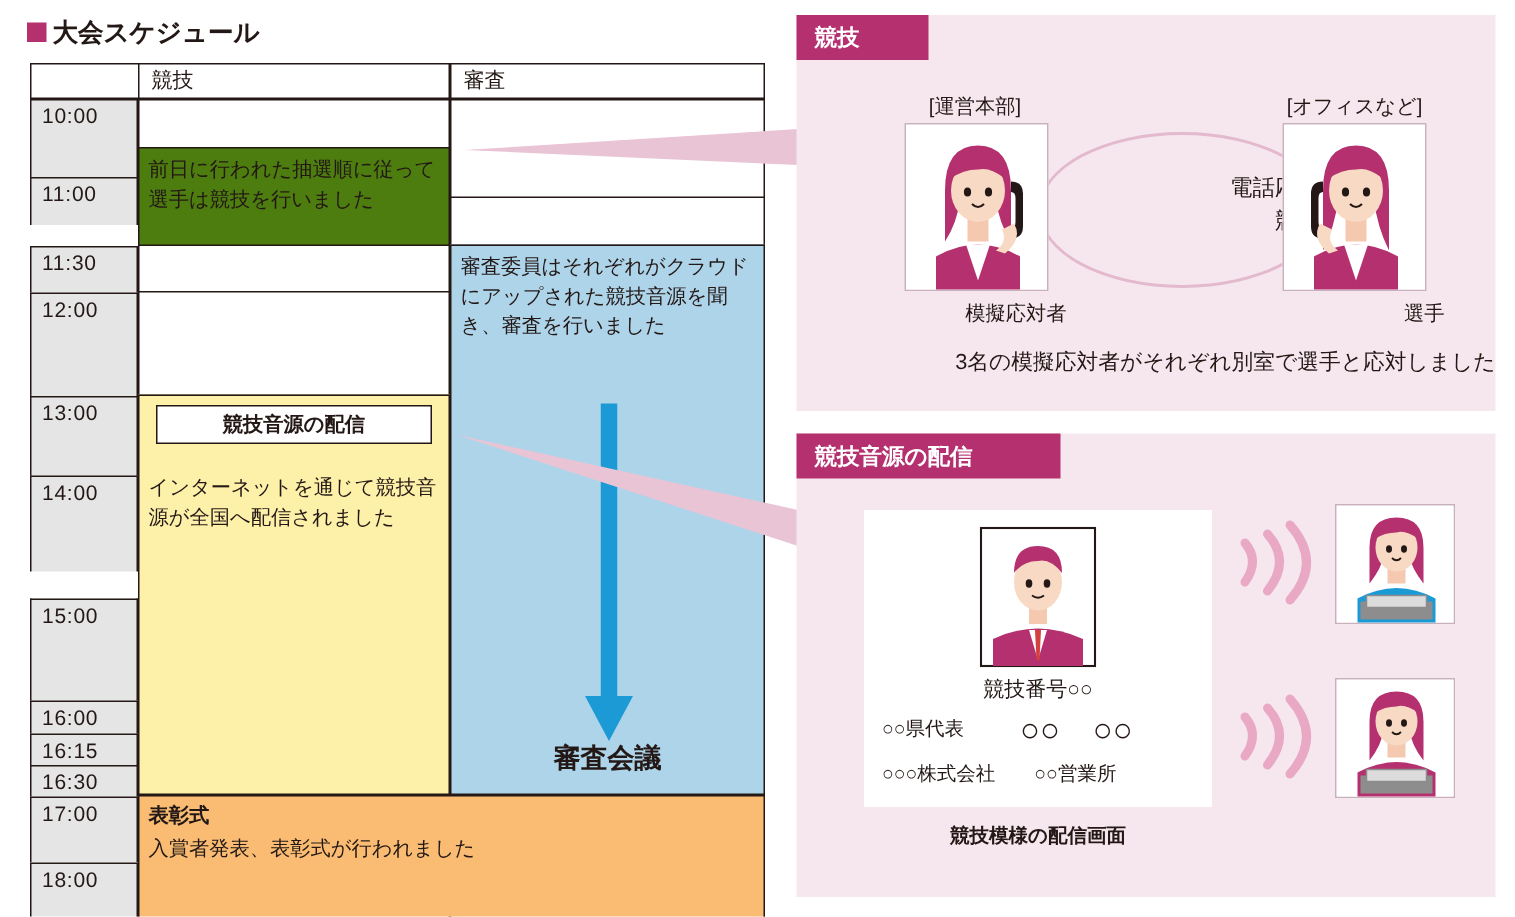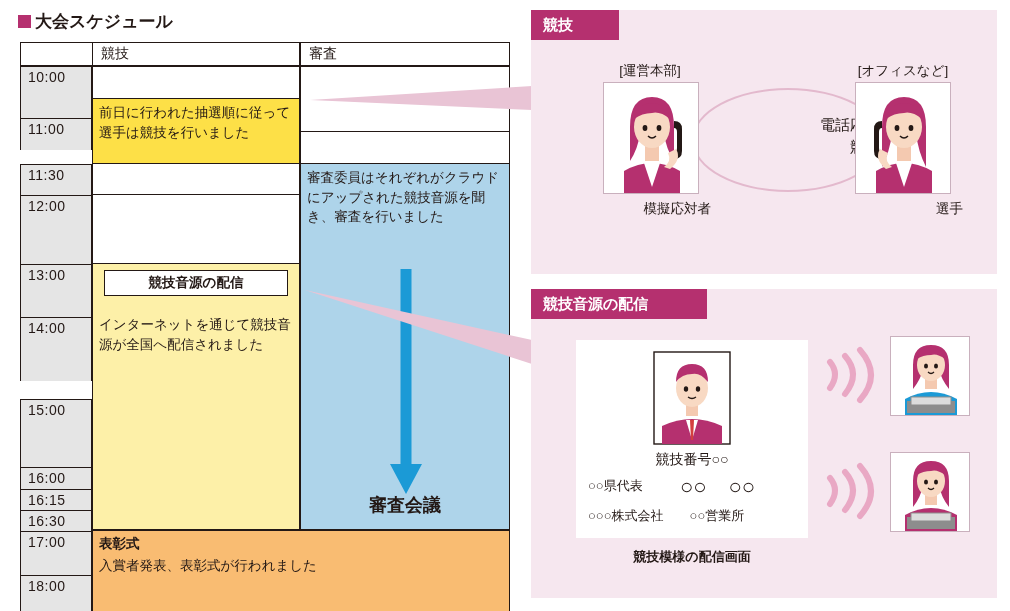--- a/index.html
+++ b/index.html
@@ -54,21 +54,21 @@
   }
   .bodybox{
     position:absolute;border:1px solid #231815;box-sizing:border-box;background:#fff;
   }
 
   .blk{position:absolute;box-sizing:border-box;}
   .blk .txt{
     font-size:13.5px;line-height:1.45;padding:4px 6px 0 6px;
     white-space:pre-wrap;
   }
-  .green{background:#fde047;border:1px solid #231815;}
+  .green{background:#4d7c0f;border:1px solid #231815;}
   .blue{background:#aed4ea;border:1px solid #231815;}
   .yellow{background:#fdf0a8;border:1px solid #231815;}
   .orange{background:#f9bc72;border:1px solid #231815;}
 
   .labelbox{
     position:absolute;background:#ffffff;border:1px solid #231815;
     font-size:13.5px;font-weight:bold;text-align:center;
     display:flex;align-items:center;justify-content:center;
     box-sizing:border-box;
   }
@@ -271,20 +271,23 @@
       <path d="M30 86 Q18 76 24 66 L32 70 Q28 78 36 84 Z" fill="#f8d9c3"></path>
     </svg>
   </div>
 
   <div class="ptxt c" style="left:591px;top:200px;width:120px;">
     <span>模擬応対者</span>
   </div>
   <div class="ptxt c" style="left:843px;top:200px;width:120px;">
     <span>選手</span>
   </div>
+  <div class="ptxt c" style="left:531px;top:232px;width:466px;font-size:14.5px;">
+    <span>3名の模擬応対者がそれぞれ別室で選手と応対しました</span>
+  </div>
 
   <div class="panel" style="left:531px;top:289px;width:466px;height:309px;"></div>
   <div class="panel-title" style="left:531px;top:289px;width:176px;height:30px;">
     <span>競技音源の配信</span>
   </div>
 
   <div class="whitebox" style="left:576px;top:340px;width:232px;height:198px;background:#ffffff;">
     <svg width="232" height="198" viewBox="0 0 232 198">
       <rect width="232" height="198" fill="#ffffff"></rect>
 

